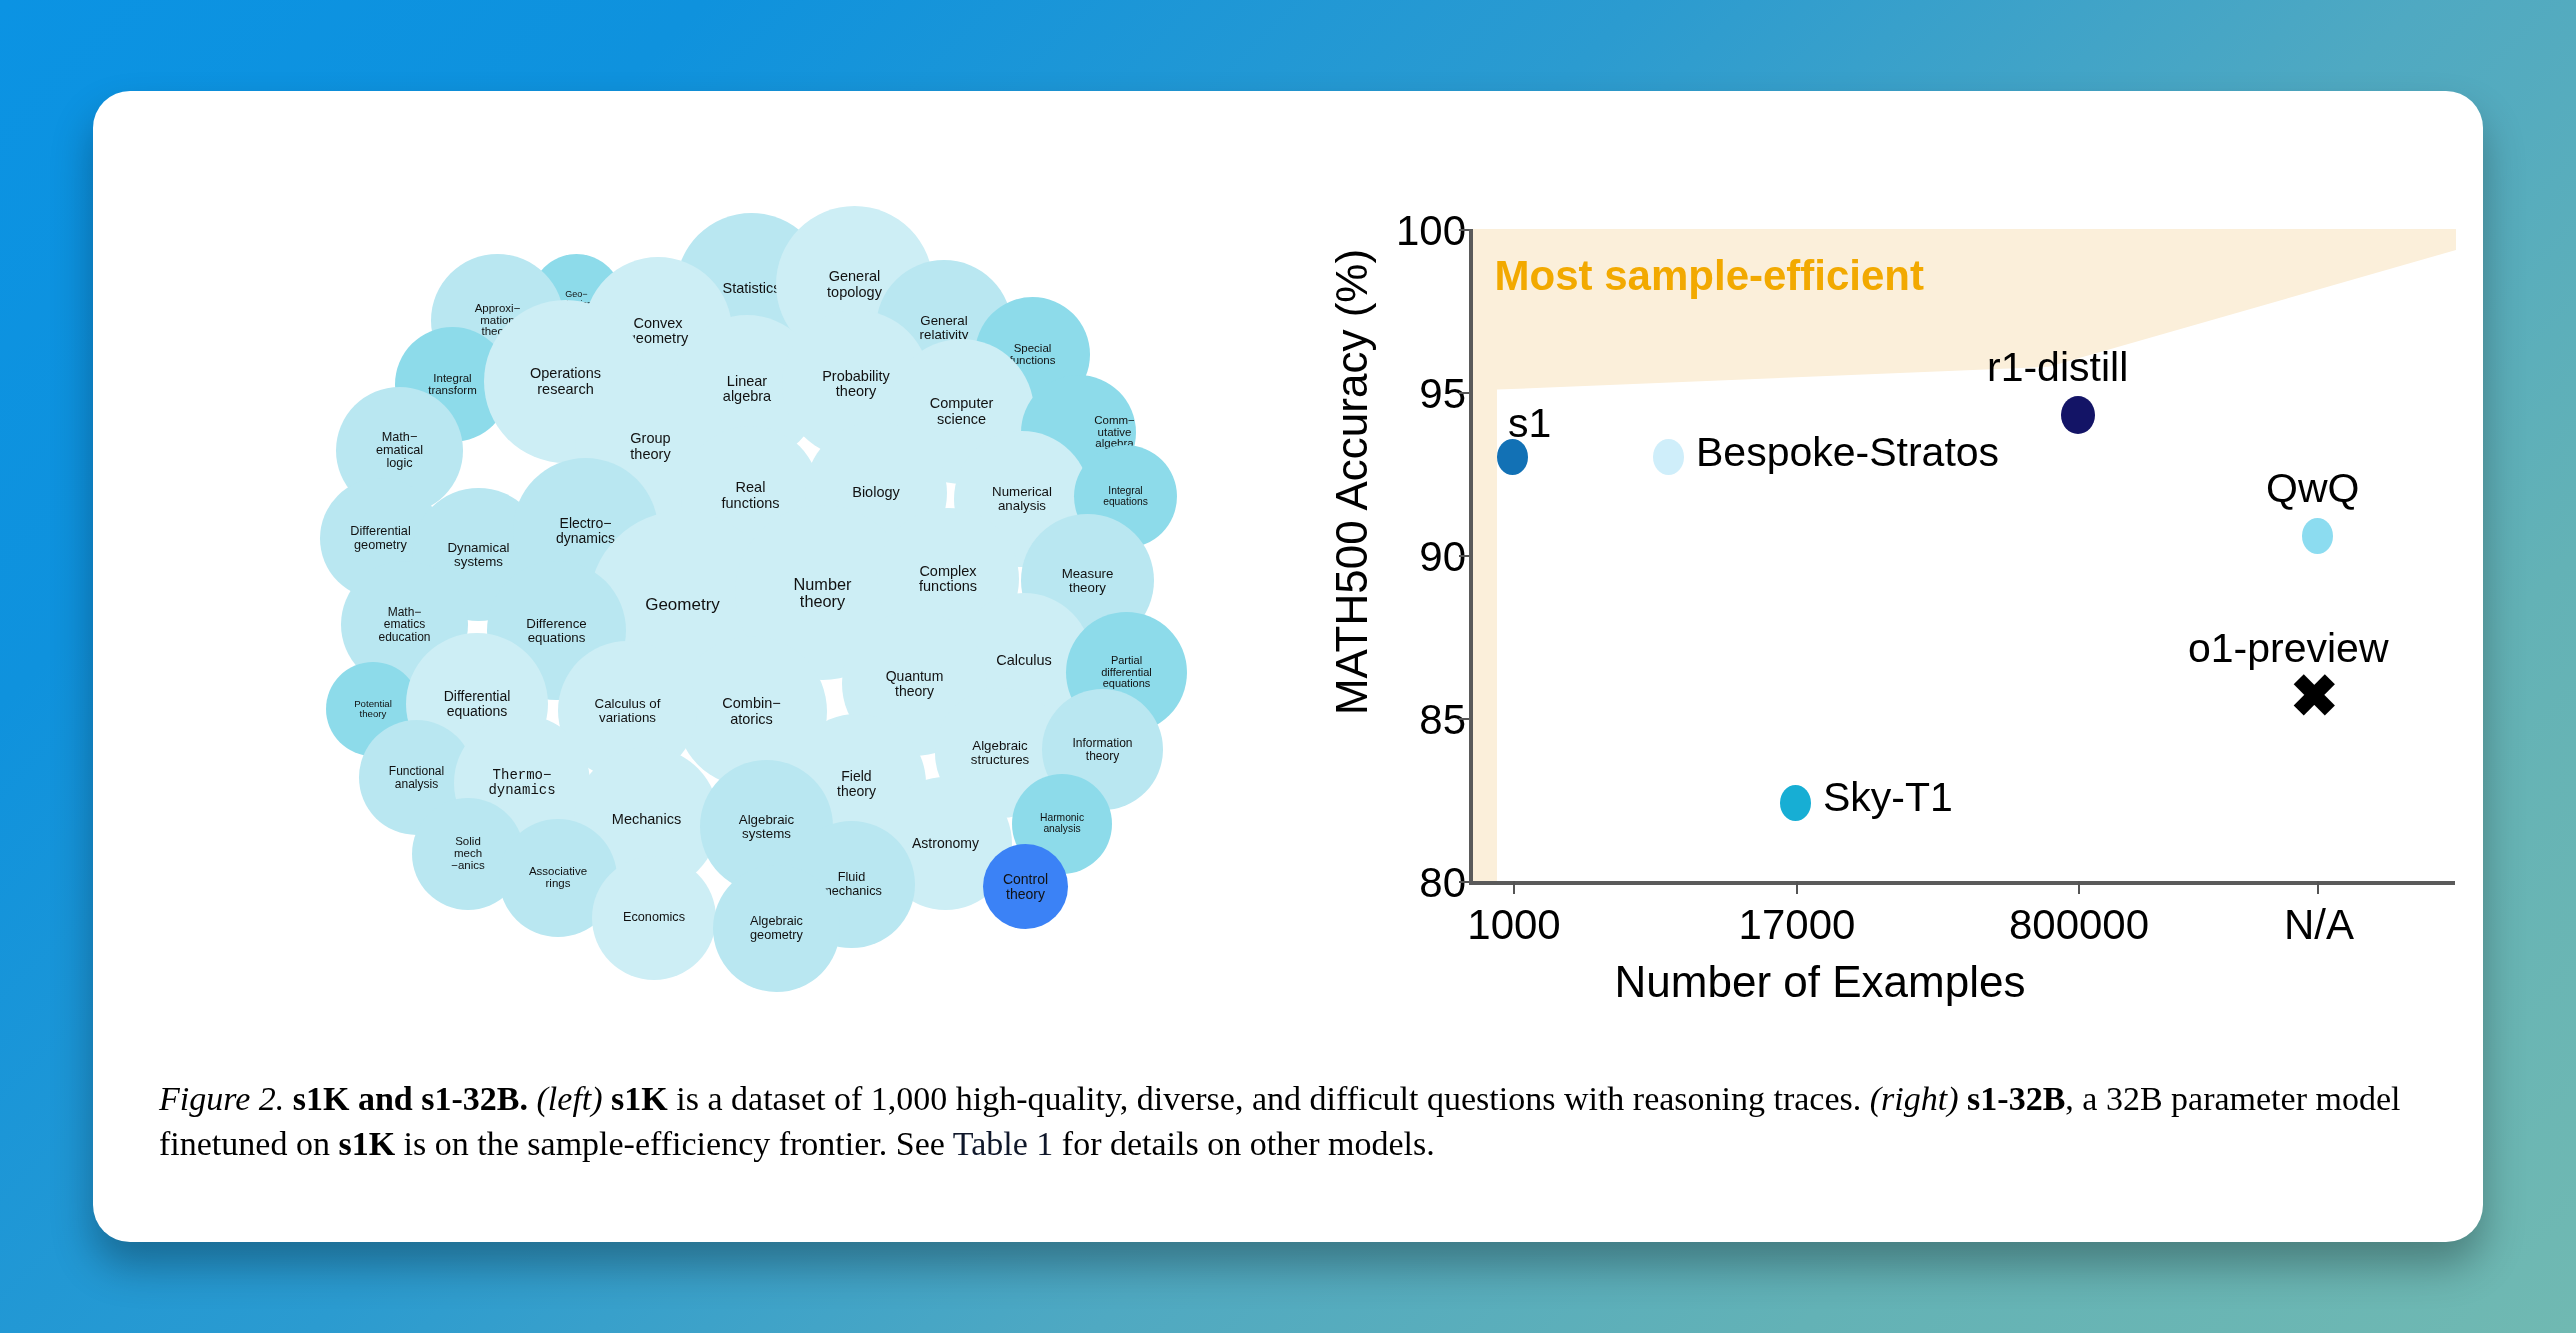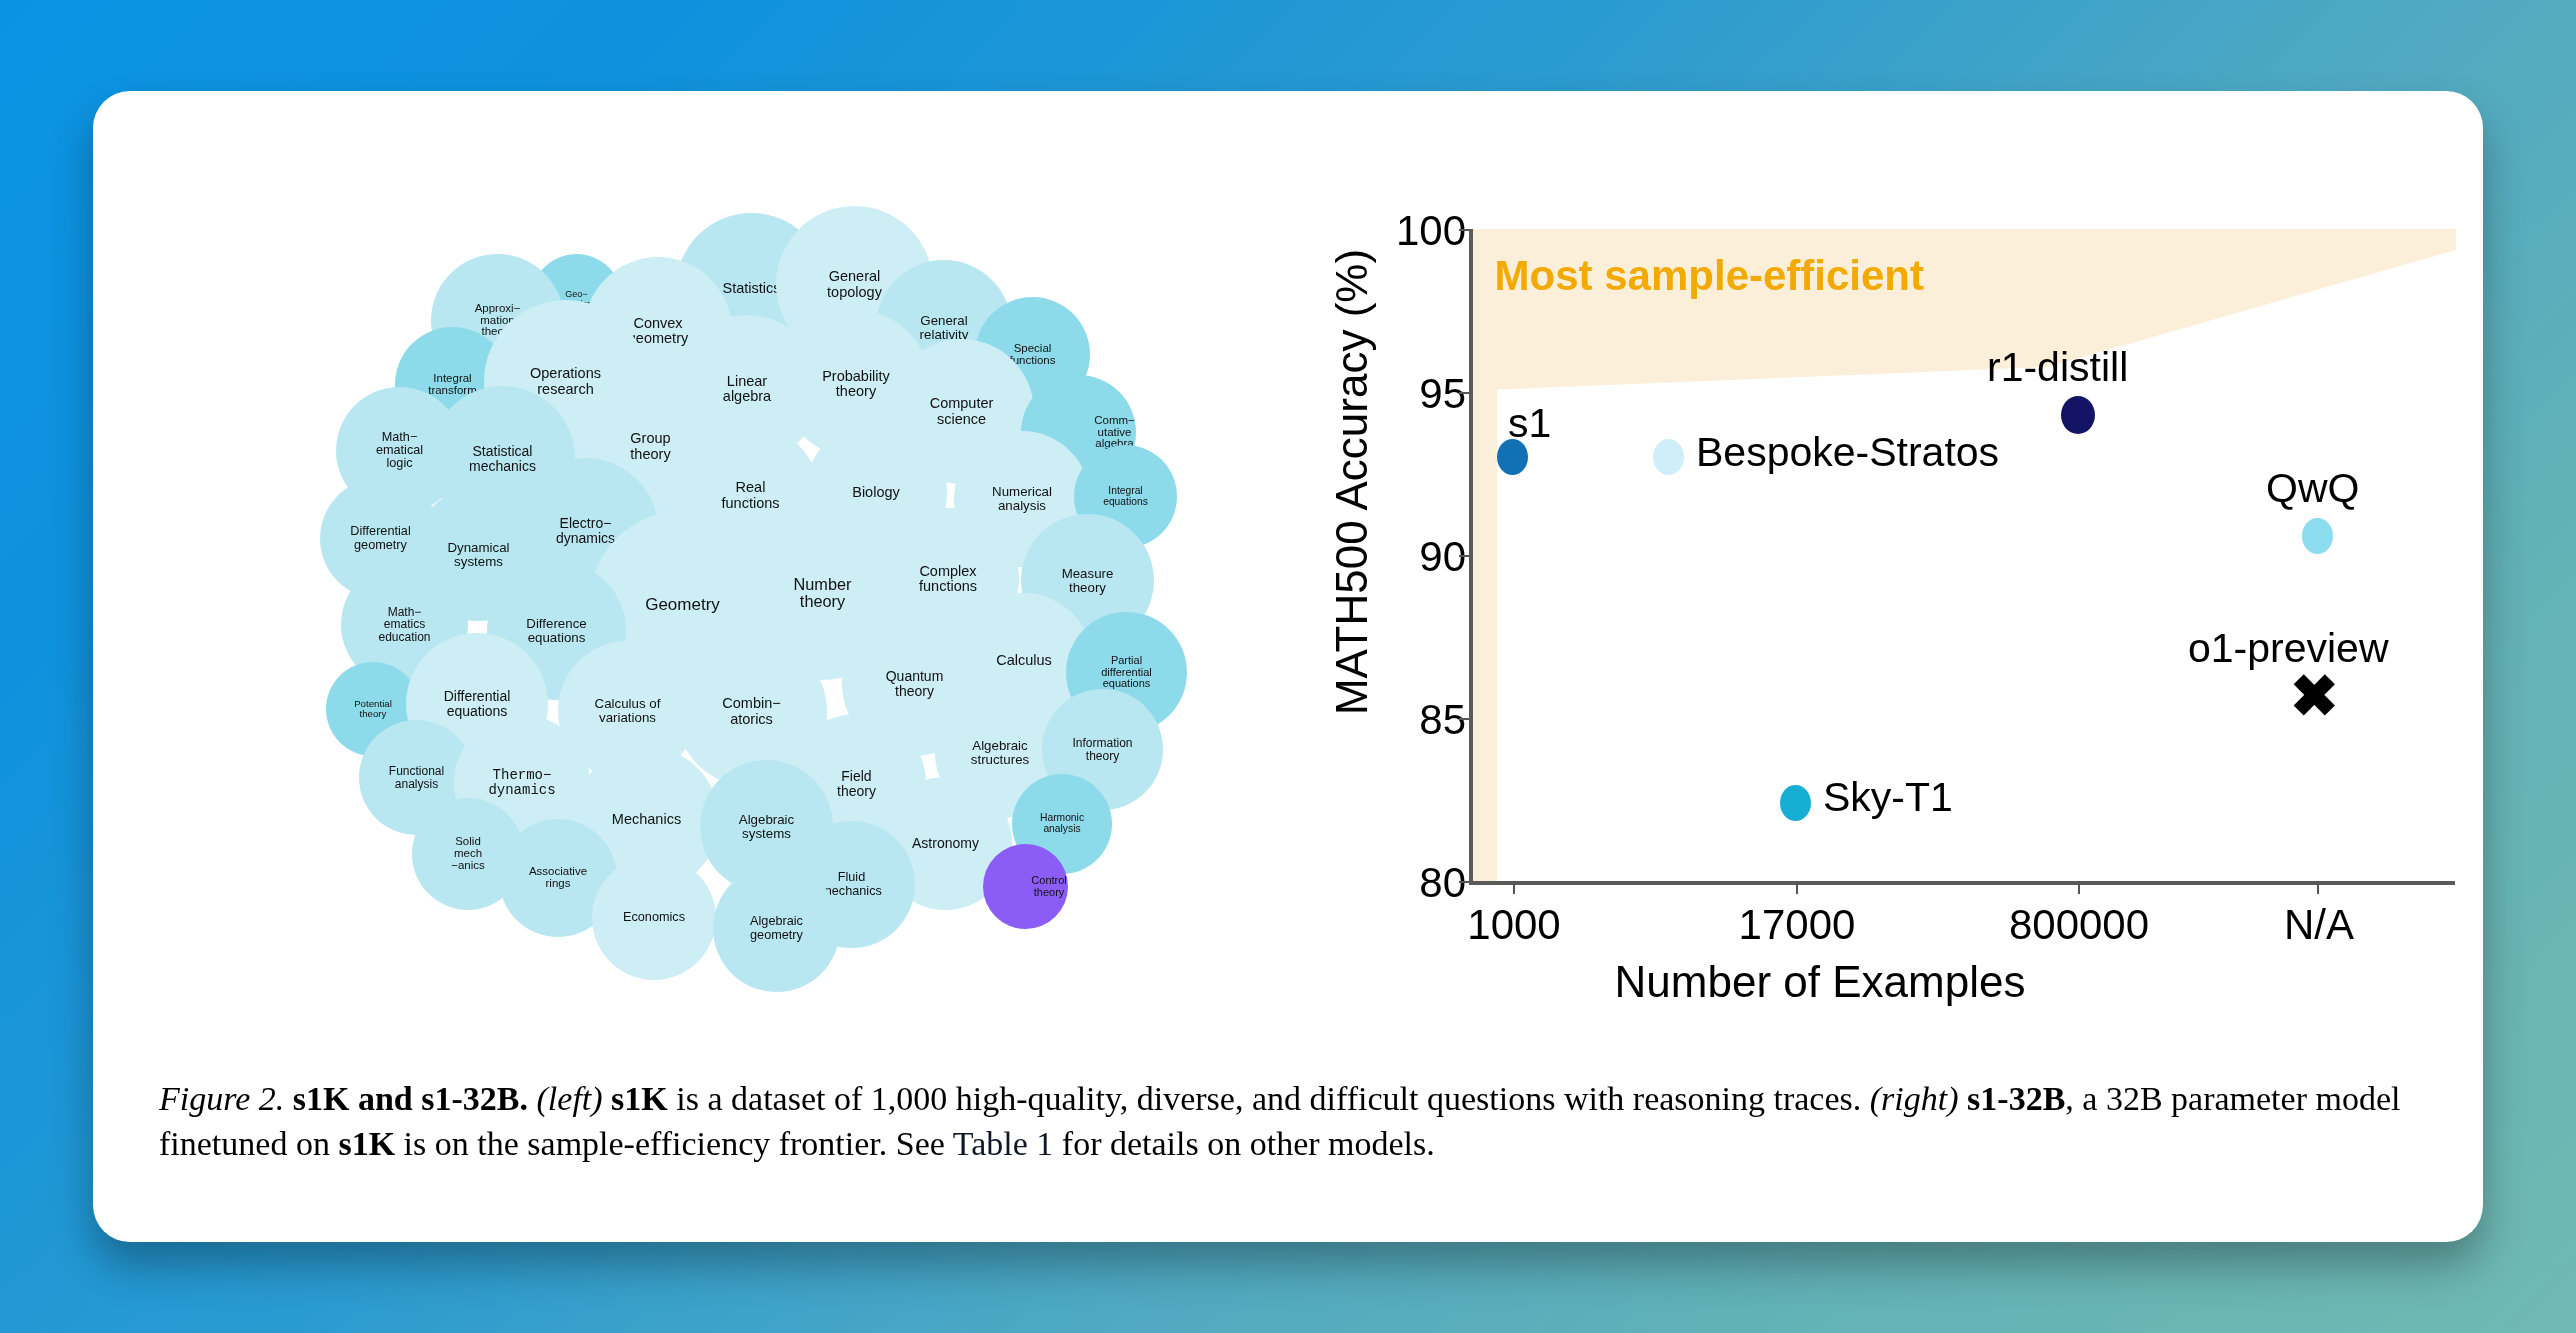--- a/index.html
+++ b/index.html
@@ -241,24 +241,20 @@
       <div class="bubble" style="width: 115px; height: 115px; left: 928px; top: 284px; background: rgb(141, 219, 234); font-size: 11.5px; justify-content: flex-end;">
         <span style="white-space: pre-line;">Comm−
 utative
 algebra</span>
       </div>
       <div class="bubble" style="width: 127px; height: 127px; left: 243px; top: 296px; background: rgb(185, 231, 241); font-size: 12.7px;">
         <span style="white-space: pre-line;">Math−
 ematical
 logic</span>
       </div>
-      <div class="bubble" style="width: 145px; height: 145px; left: 337px; top: 295px; background: rgb(185, 231, 241); font-size: 14px;">
-        <span style="white-space: pre-line;">Statistical
-mechanics</span>
-      </div>
       <div class="bubble" style="width: 151px; height: 151px; left: 482px; top: 280px; background: rgb(205, 238, 245); font-size: 14.5px;">
         <span style="white-space: pre-line;">Group
 theory</span>
       </div>
       <div class="bubble" style="width: 139px; height: 139px; left: 588px; top: 335px; background: rgb(205, 238, 245); font-size: 14.5px;">
         <span style="white-space: pre-line;">Real
 functions</span>
       </div>
       <div class="bubble" style="width: 142px; height: 142px; left: 712px; top: 331px; background: rgb(205, 238, 245); font-size: 14.5px;">
         <span style="white-space: pre-line;">Biology</span>
@@ -375,21 +371,21 @@
 −anics</span>
       </div>
       <div class="bubble" style="width: 118px; height: 118px; left: 406px; top: 728px; background: rgb(185, 231, 241); font-size: 11.5px;">
         <span style="white-space: pre-line;">Associative
 rings</span>
       </div>
       <div class="bubble" style="width: 127px; height: 127px; left: 695px; top: 730px; background: rgb(185, 231, 241); font-size: 12.7px;">
         <span style="white-space: pre-line;">Fluid
 mechanics</span>
       </div>
-      <div class="bubble" style="width: 85px; height: 85px; left: 890px; top: 753px; background: #8b5cf6; font-size: 11px; justify-content: flex-end;">
+      <div class="bubble" style="width: 85px; height: 85px; left: 890px; top: 753px; background: #3b82f6; font-size: 14px;">
         <span style="white-space: pre-line;">Control
 theory</span>
       </div>
       <div class="bubble" style="width: 124px; height: 124px; left: 499px; top: 765px; background: rgb(205, 238, 245); font-size: 12.7px;">
         <span style="white-space: pre-line;">Economics</span>
       </div>
       <div class="bubble" style="width: 127px; height: 127px; left: 620px; top: 774px; background: rgb(185, 231, 241); font-size: 12.7px;">
         <span style="white-space: pre-line;">Algebraic
 geometry</span>
       </div>

